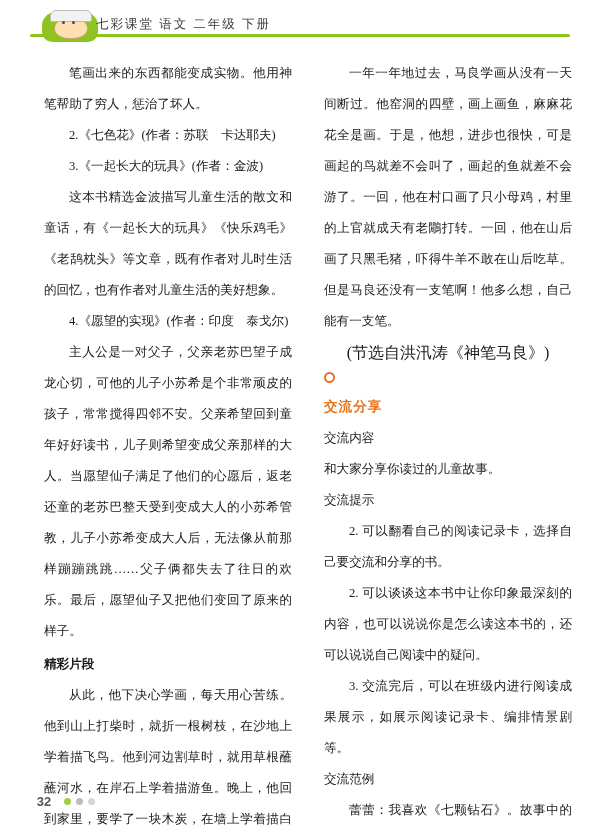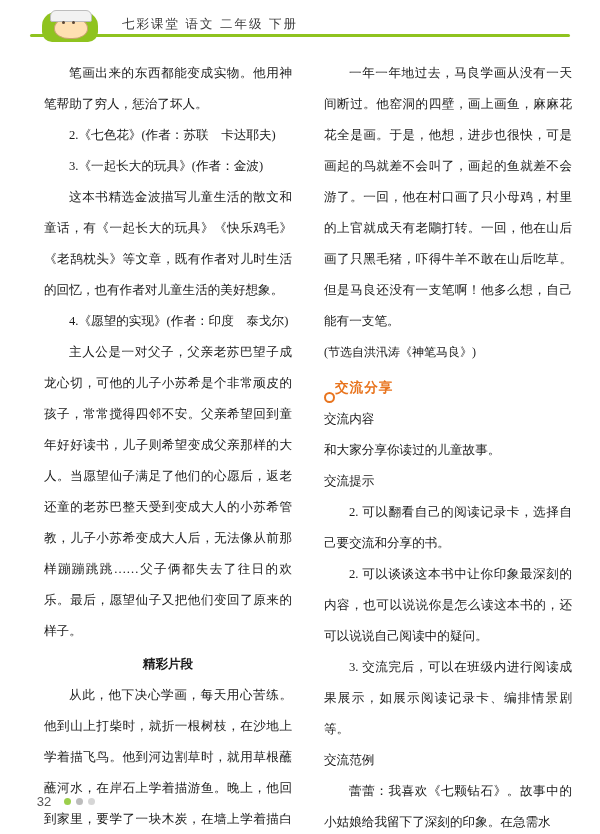--- a/index.html
+++ b/index.html
@@ -72,66 +72,66 @@
     left: 8px;
     top: -2px;
     width: 40px;
     height: 10px;
     background: #f2f2f2;
     border: 1px solid #bdbdbd;
     border-radius: 6px 6px 2px 2px;
   }
   .header-title {
     position: absolute;
-    left: 92px;
+    left: 66px;
     top: 4px;
     font-size: 12.5px;
     letter-spacing: 2px;
     color: #3a3a3a;
-    font-family: Liberation Sans, sans-serif;
+    font-family: Liberation Serif, serif;
   }
   
   .col {
     position: absolute;
     top: 58px;
     width: 248px;
     font-size: 12.6px;
     line-height: 31px;
     text-align: justify;
     margin-left: 8px;
   }
   .col.left  { left: 36px; }
   .col.right { left: 316px; }
   p {
     margin: 0;
     text-indent: 25px;
   }
   p.noindent { text-indent: 0; }
   .center-head {
-    text-align: center;
     font-weight: bold;
     text-indent: 0;
     margin-top: 2px;
   }
   .sub-head {
     text-indent: 0;
     font-weight: normal;
   }
   .quote-right {
     text-indent: 0;
-    text-align: left;
-    font-size: 12px;
+    text-align: center;
+    font-size: 16px;
   }
   
   .section-title {
     display: flex;
-    align-items: flex-end;
-    gap: 0;
+    align-items: flex-start;
+    gap: 8px;
     margin-top: 4px;
     margin-bottom: 1px;
+    flex-direction: column;
   }
   .bullet-ring {
     width: 11px;
     height: 11px;
     border: 2.2px solid #e8741e;
     border-radius: 50%;
     box-sizing: border-box;
     flex: 0 0 auto;
   }
   .section-title-text {
@@ -140,20 +140,21 @@
     font-size: 13.6px;
     letter-spacing: 1px;
   }
   
   .footer {
     position: absolute;
     left: 30px;
     bottom: 18px;
     width: 200px;
     height: 28px;
+    font-weight: bold;
   }
   .page-num {
     position: absolute;
     left: 0;
     top: 0;
     width: 28px;
     height: 28px;
     line-height: 28px;
     text-align: center;
     font-size: 13px;

